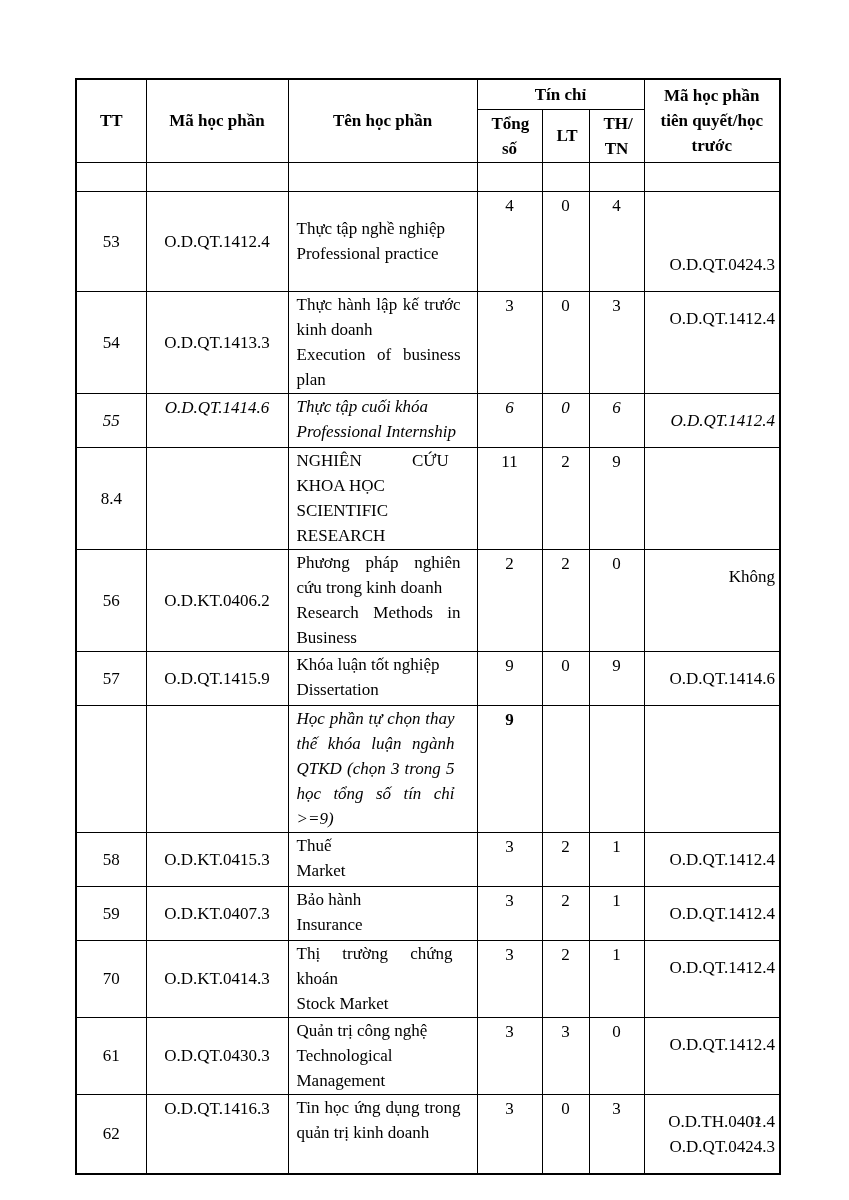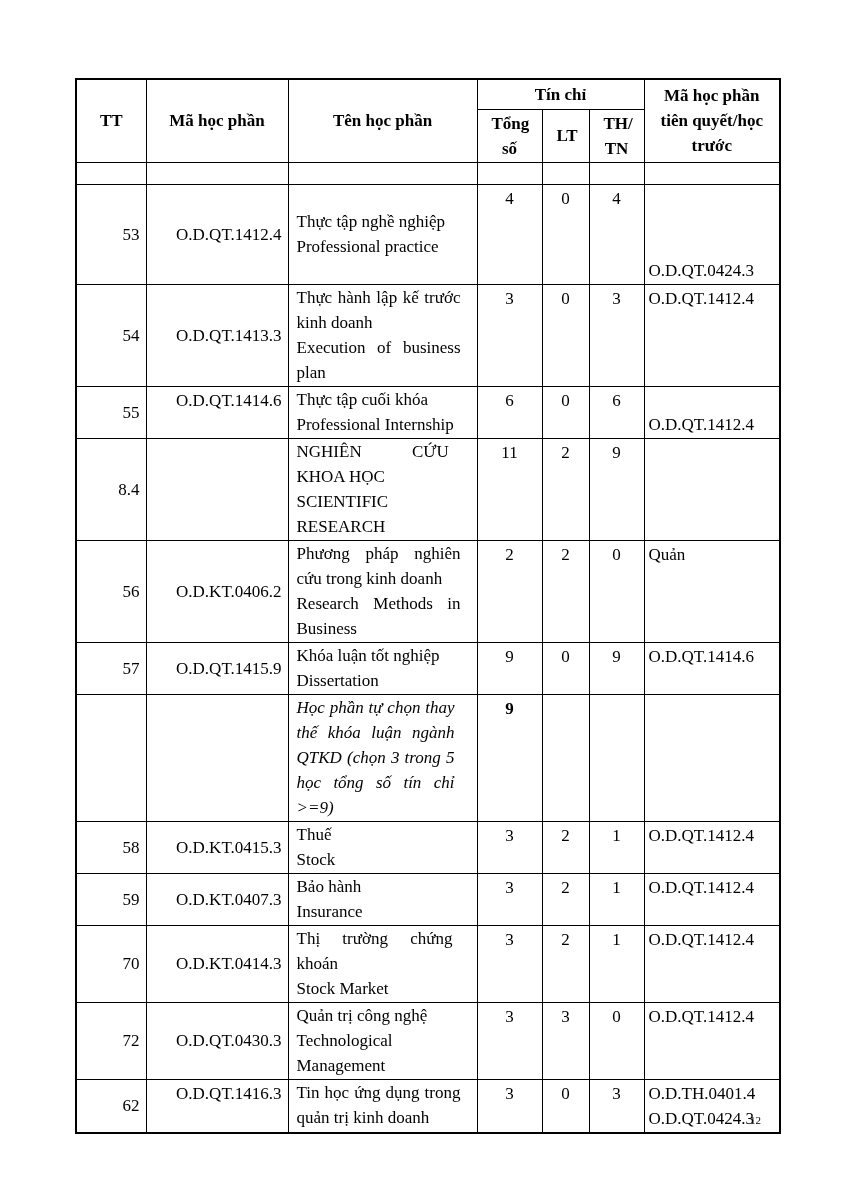--- a/index.html
+++ b/index.html
@@ -35,27 +35,27 @@
     padding:1px 14px;
   }
   th.pre { white-space:pre-line; }
 
   
   .va-top { vertical-align:top; }
   .va-mid { vertical-align:middle; }
   .va-bot { vertical-align:bottom; padding-bottom:3px; }
   .va-l2  { vertical-align:top; padding-top:25px; }
 
-  .c { text-align:right; }
+  .c { text-align:center; }
   .credit { text-align:center; }
 
   .name-cell { text-align:justify; padding:0 16px 1px 8px; }
   .name-cell .name-vi, .name-cell .name-en { white-space:pre-line; }
 
-  .prq-cell { text-align:left; white-space:pre-line; padding:1px 4px; }
+  .prq-cell { text-align:right; white-space:pre-line; padding:14px 4px; }
 
   .section-row td { font-weight:normal; }
   .sec-vi::first-line { word-spacing:46px; }
 
   .elective-row .name-cell { padding-right:22px; }
   .elec-vi { font-style:italic; }
   .elective-row td.credit { font-weight:bold; }
 
   .ten-narrow { padding-right:24px; }
 
@@ -123,21 +123,21 @@
           <td class="c va-mid">O.D.QT.1413.3</td>
           <td class="name-cell va-top">
             <div class="name-vi">Thực hành lập kế trước kinh doanh</div>
             <div class="name-en">Execution of business plan</div>
           </td>
           <td class="credit va-top">3</td>
           <td class="credit va-top">0</td>
           <td class="credit va-top">3</td>
           <td class="prq-cell va-l2">O.D.QT.1412.4</td>
         </tr>
-        <tr style="height: 50px;">
+        <tr style="height: 50px; font-style: italic;">
           <td class="c va-mid">55</td>
           <td class="c va-top">O.D.QT.1414.6</td>
           <td class="name-cell va-top">
             <div class="name-vi">Thực tập cuối khóa</div>
             <div class="name-en">Professional Internship</div>
           </td>
           <td class="credit va-top">6</td>
           <td class="credit va-top">0</td>
           <td class="credit va-top">6</td>
           <td class="prq-cell va-bot">O.D.QT.1412.4</td>
@@ -158,21 +158,21 @@
         <tr style="height: 100px;">
           <td class="c va-mid">56</td>
           <td class="c va-mid">O.D.KT.0406.2</td>
           <td class="name-cell va-top">
             <div class="name-vi">Phương pháp nghiên cứu trong kinh doanh</div>
             <div class="name-en">Research Methods in Business</div>
           </td>
           <td class="credit va-top">2</td>
           <td class="credit va-top">2</td>
           <td class="credit va-top">0</td>
-          <td class="prq-cell va-top">Quản</td>
+          <td class="prq-cell va-top">Không</td>
         </tr>
         <tr style="height: 50px;">
           <td class="c va-mid">57</td>
           <td class="c va-mid">O.D.QT.1415.9</td>
           <td class="name-cell va-top">
             <div class="name-vi">Khóa luận tốt nghiệp</div>
             <div class="name-en">Dissertation</div>
           </td>
           <td class="credit va-top">9</td>
           <td class="credit va-top">0</td>
@@ -188,21 +188,21 @@
           <td class="credit va-top">9</td>
           <td class="credit va-top"></td>
           <td class="credit va-top"></td>
           <td class="prq-cell va-top"></td>
         </tr>
         <tr style="height: 50px;">
           <td class="c va-mid">58</td>
           <td class="c va-mid">O.D.KT.0415.3</td>
           <td class="name-cell va-top">
             <div class="name-vi">Thuế</div>
-            <div class="name-en">Stock</div>
+            <div class="name-en">Market</div>
           </td>
           <td class="credit va-top">3</td>
           <td class="credit va-top">2</td>
           <td class="credit va-top">1</td>
           <td class="prq-cell va-top">O.D.QT.1412.4</td>
         </tr>
         <tr style="height: 52px;">
           <td class="c va-mid">59</td>
           <td class="c va-mid">O.D.KT.0407.3</td>
           <td class="name-cell va-top">
@@ -220,21 +220,21 @@
           <td class="name-cell va-top ten-narrow">
             <div class="name-vi">Thị trường chứng khoán</div>
             <div class="name-en">Stock Market</div>
           </td>
           <td class="credit va-top">3</td>
           <td class="credit va-top">2</td>
           <td class="credit va-top">1</td>
           <td class="prq-cell va-top">O.D.QT.1412.4</td>
         </tr>
         <tr style="height: 75px;">
-          <td class="c va-mid">72</td>
+          <td class="c va-mid">61</td>
           <td class="c va-mid">O.D.QT.0430.3</td>
           <td class="name-cell va-top">
             <div class="name-vi">Quản trị công nghệ</div>
             <div class="name-en">Technological Management</div>
           </td>
           <td class="credit va-top">3</td>
           <td class="credit va-top">3</td>
           <td class="credit va-top">0</td>
           <td class="prq-cell va-top">O.D.QT.1412.4</td>
         </tr>

